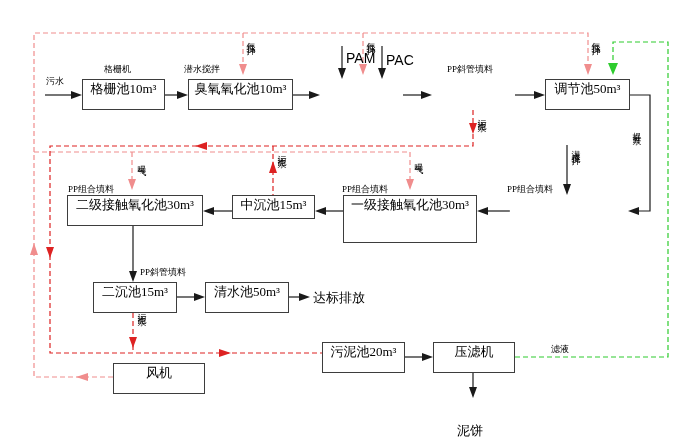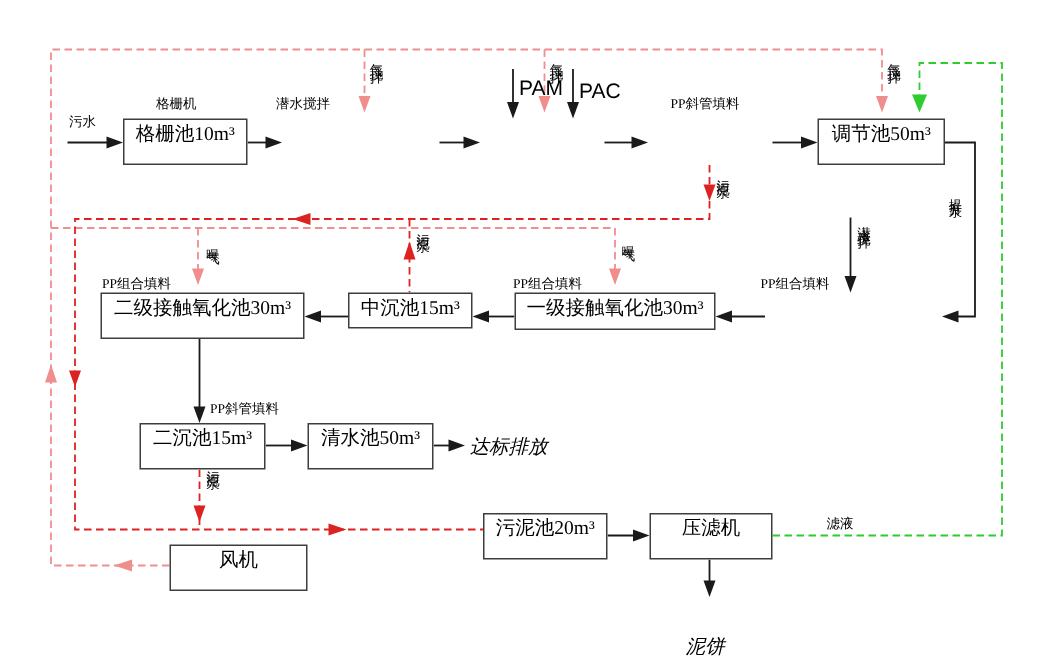--- a/index.html
+++ b/index.html
@@ -7,21 +7,21 @@
           font-family:"Liberation Serif","DejaVu Serif",serif;color:#000;}
   #wires{position:absolute;left:0;top:0;z-index:1;}
   .dash{stroke-dasharray:5 3;}
   .box{position:absolute;z-index:2;background:#ffffff;border:1px solid #3d3d3d;
        display:flex;align-items:flex-start;justify-content:center;
        font-size:13px;white-space:nowrap;box-sizing:border-box;}
   .sl{position:absolute;z-index:3;font-size:9px;white-space:nowrap;line-height:10px;}
   .sl.lat{font-size:14px;font-family:"Liberation Sans",sans-serif;}
   .vt{position:absolute;z-index:3;font-size:9px;writing-mode:vertical-rl;text-orientation:upright;
       letter-spacing:2px;line-height:10px;}
-  .big{position:absolute;z-index:3;font-size:13px;white-space:nowrap;font-style:italic;}
+  .big{position:absolute;z-index:3;font-size:13px;white-space:nowrap;}
 </style>
 </head>
 <body>
 
 <div id="canvas">
 
   <svg id="wires" width="700" height="439" viewBox="0 0 700 439">
 
     <g fill="none" stroke-width="1.2" stroke="#1a1a1a">
       <polyline points="45,95 72,95"></polyline>
@@ -97,31 +97,34 @@
       <polyline points="515,357 668,357 668,42 613,42 613,70"></polyline>
     </g>
     <g stroke="none" fill="#2ecc2e">
       <polygon points="613,75 608,63 618,63"></polygon>
     </g>
   </svg>
 
   <div class="box" style="left:82px;top:79px;width:83px;height:31px">
       <span>格栅池10m³</span>
     </div>
+  <div class="box" style="left:188px;top:79px;width:105px;height:31px">
+      <span>臭氧氧化池10m³</span>
+    </div>
   <div class="box" style="left:545px;top:79px;width:85px;height:31px">
       <span>调节池50m³</span>
     </div>
 
   <div class="box" style="left:67px;top:195px;width:136px;height:31px">
       <span>二级接触氧化池30m³</span>
     </div>
   <div class="box" style="left:232px;top:195px;width:83px;height:24px">
       <span>中沉池15m³</span>
     </div>
-  <div class="box" style="left:343px;top:195px;width:134px;height:25px">
+  <div class="box" style="left:343px;top:195px;width:134px;height:48px">
       <span>一级接触氧化池30m³</span>
     </div>
 
   <div class="box" style="left:93px;top:282px;width:84px;height:31px">
       <span>二沉池15m³</span>
     </div>
   <div class="box" style="left:205px;top:282px;width:84px;height:31px">
       <span>清水池50m³</span>
     </div>
 

